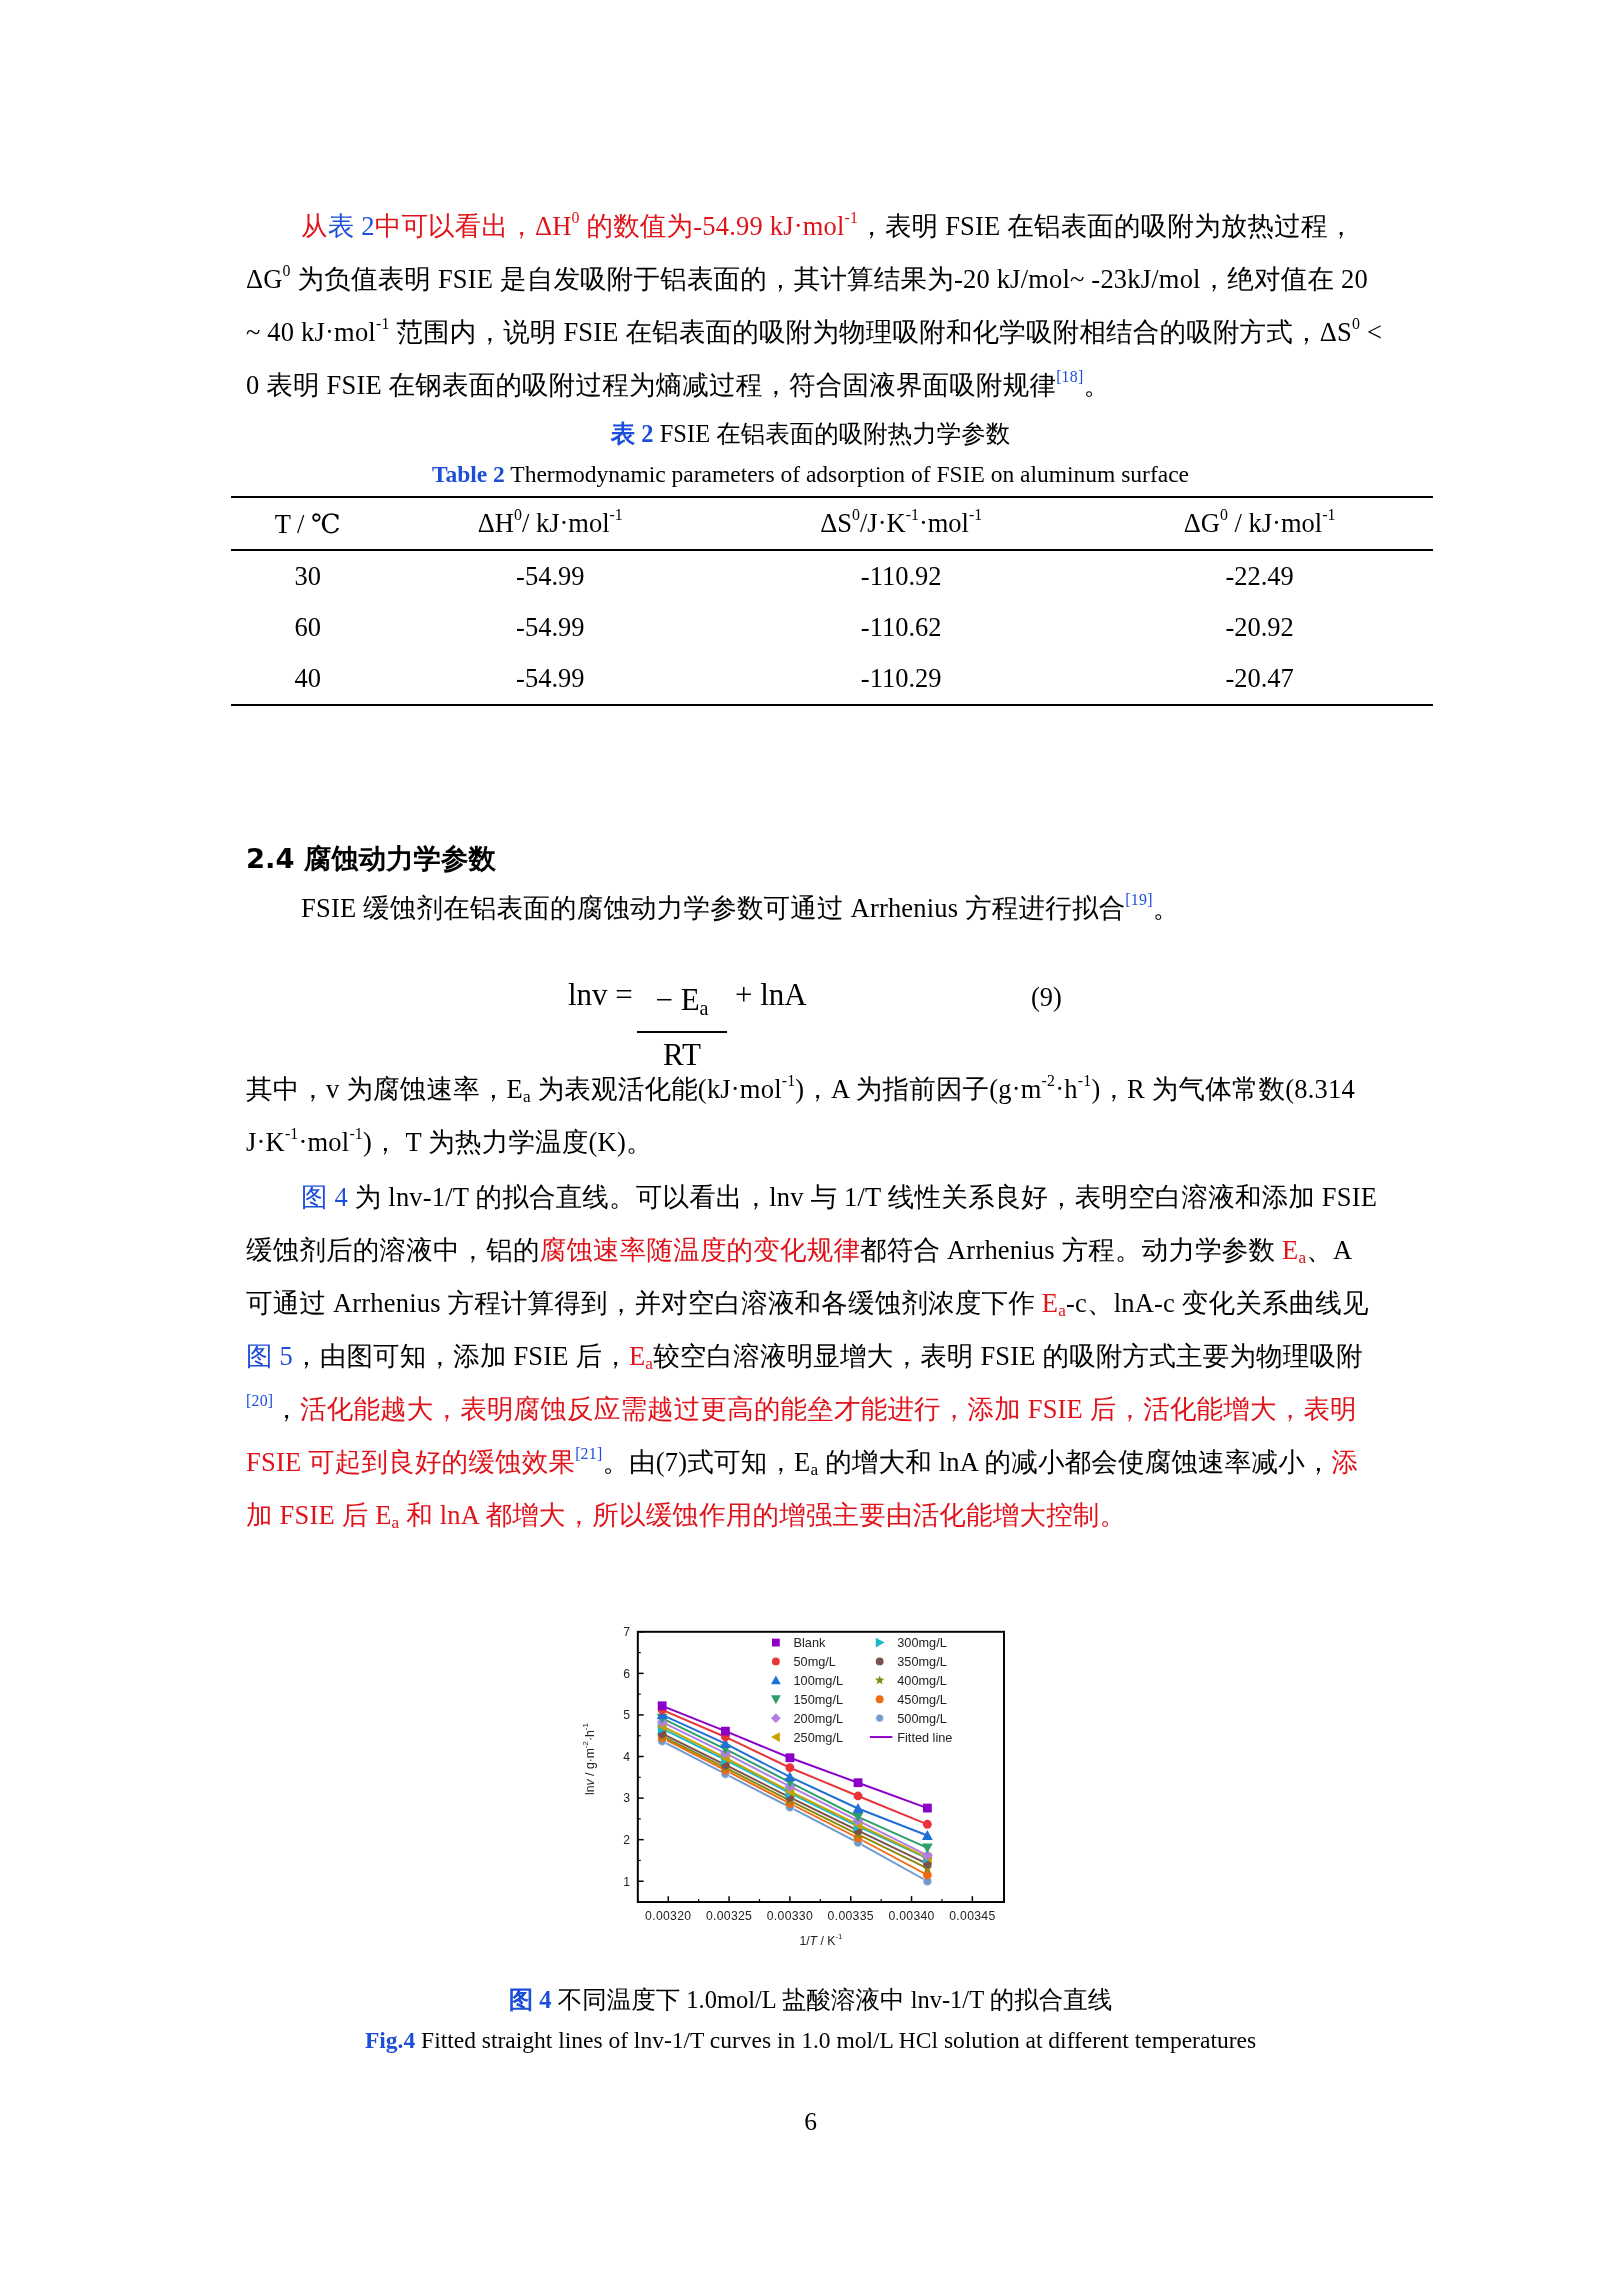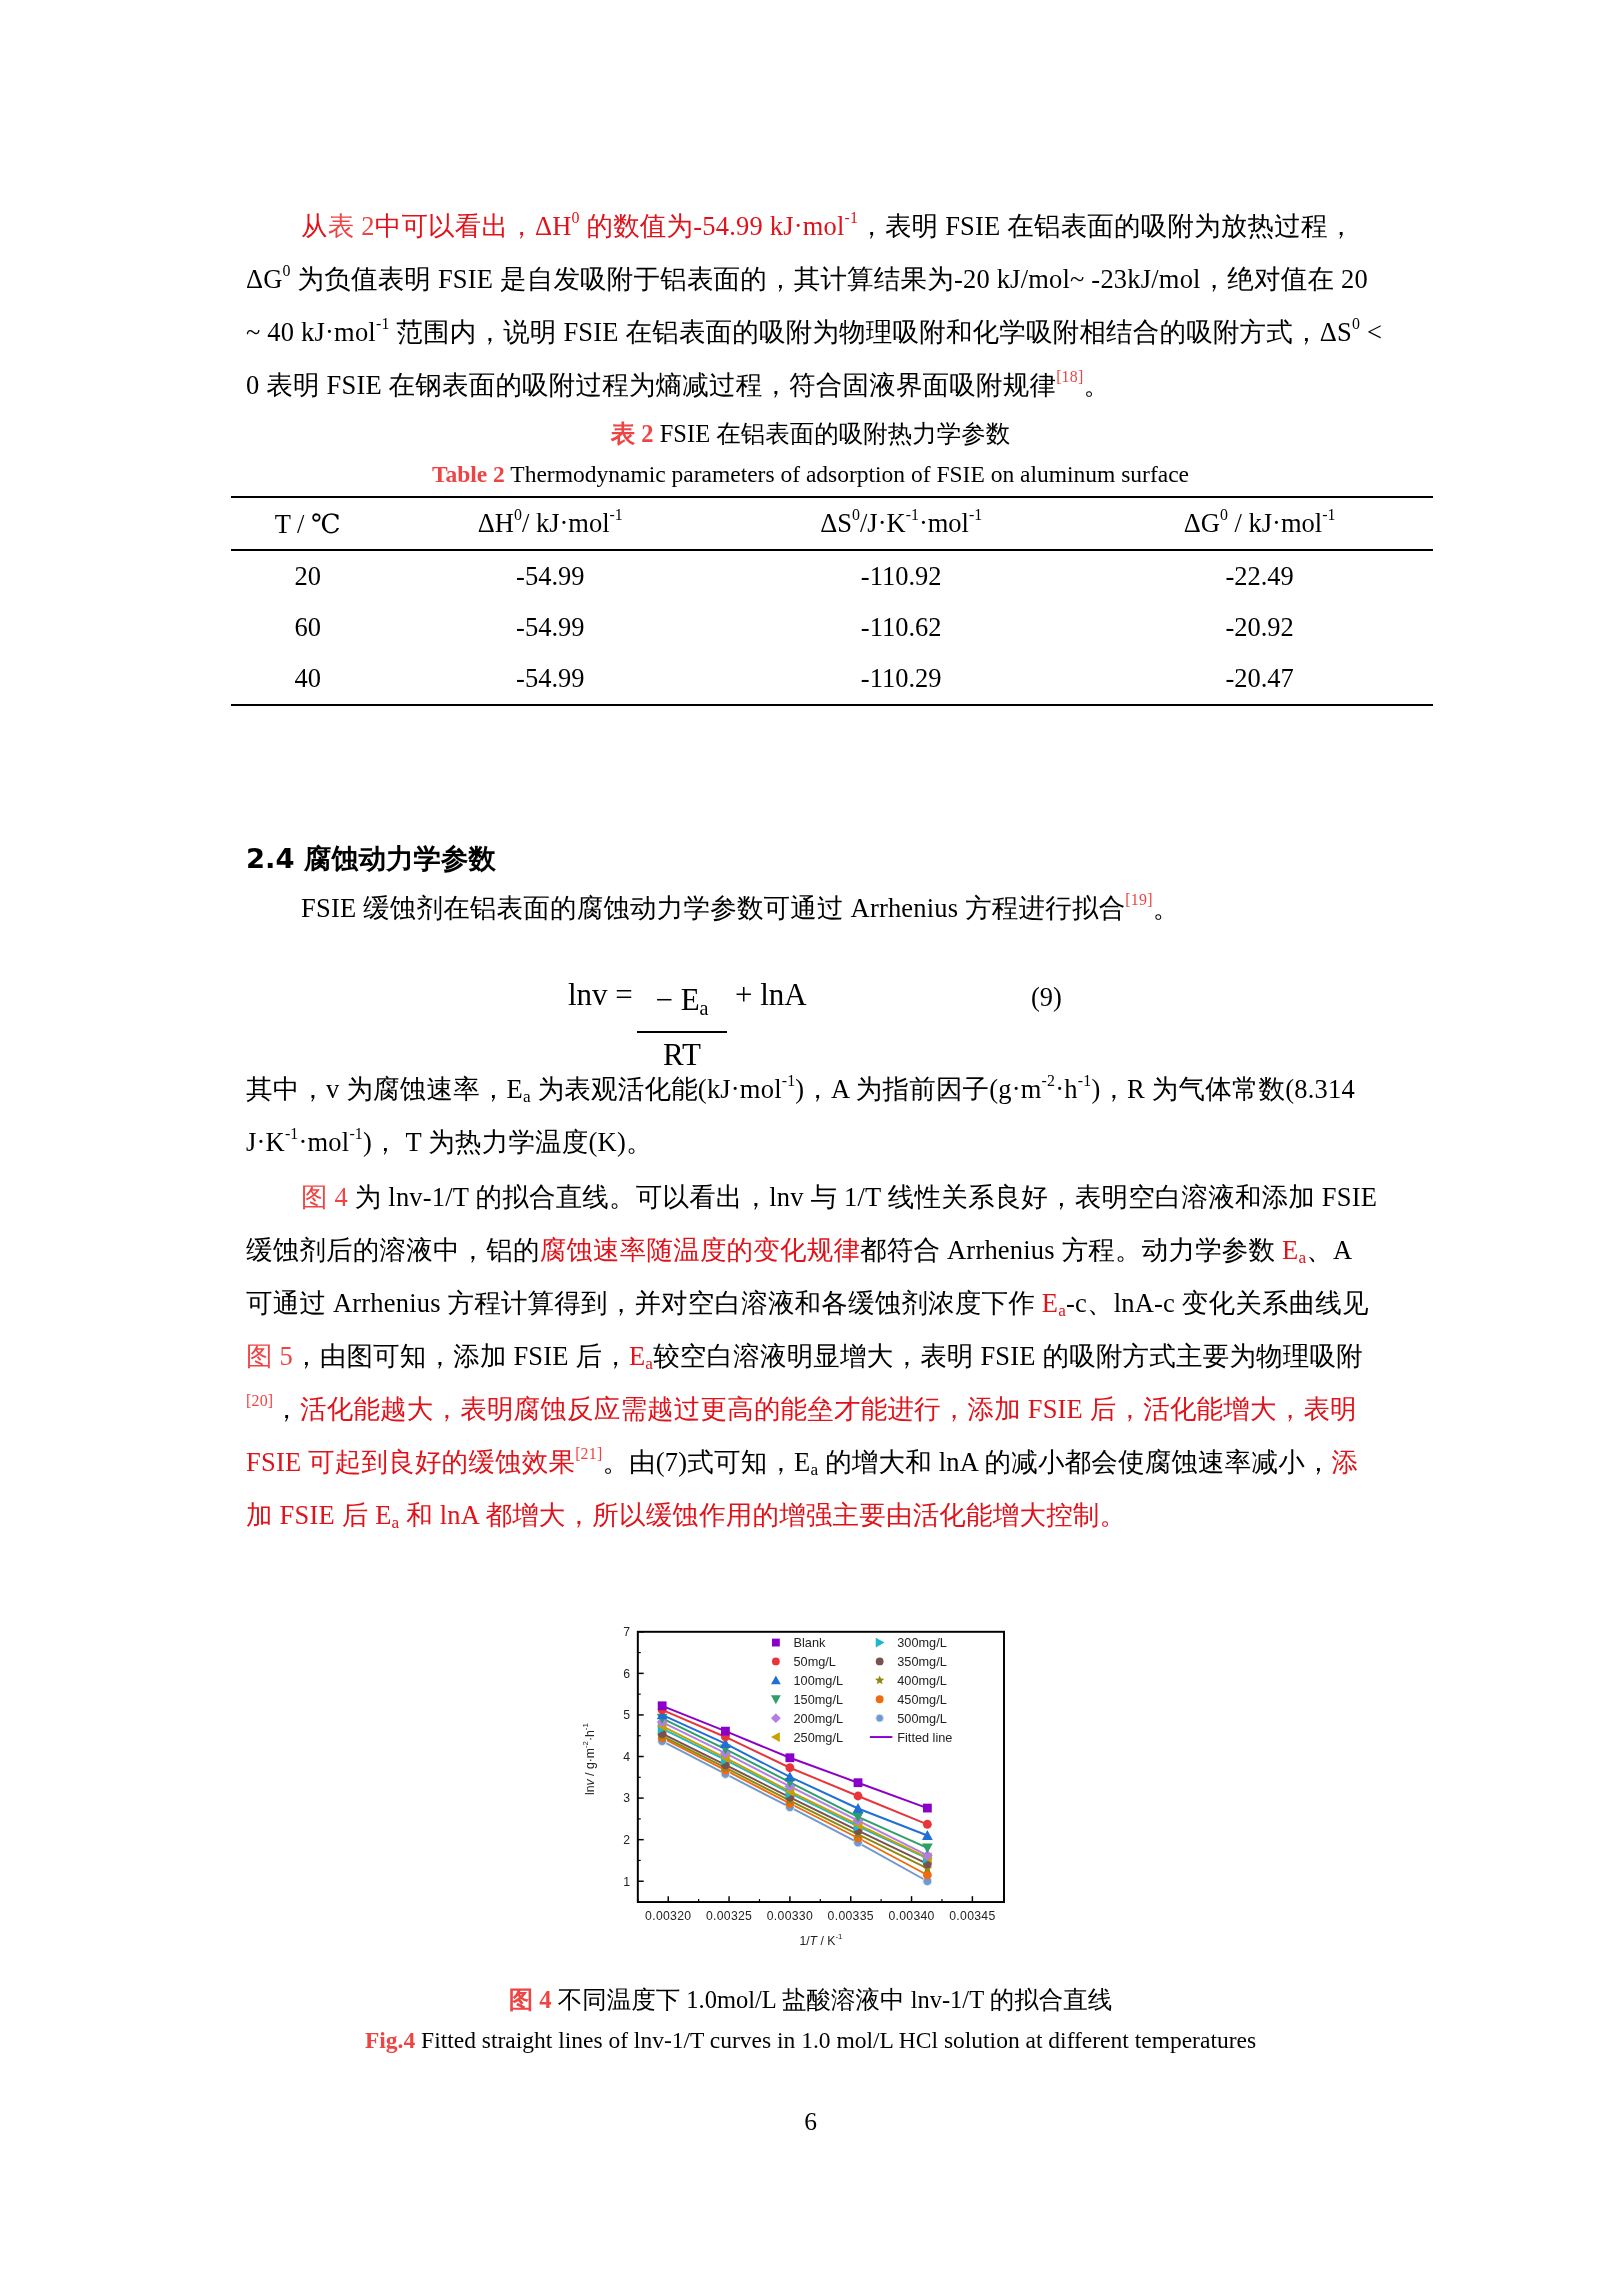--- a/index.html
+++ b/index.html
@@ -1,21 +1,21 @@
 <!DOCTYPE html>
 <html><head>
 <meta charset="utf-8">
 <style>
   html, body { margin:0; padding:0; background:#ffffff; }
   body { width:1621px; height:2293px; position:relative; overflow:hidden;
          font-family:"Liberation Serif","DejaVu Serif",serif; color:#000; }
   .para { position:absolute; left:246px; width:1137px; font-size:26.5px; line-height:53px; letter-spacing:0.2px; }
   .indent { text-indent:55px; }
   .red { color:#e0121a; }
-  .blue { color:#ef4444; }
+  .blue { color:#1d4ed8; }
   .bold { font-weight:bold; }
   sup { font-size:0.6em; vertical-align:0.75em; line-height:0; }
   sub { font-size:0.65em; vertical-align:-0.25em; line-height:0; }
   .it { }
   .cap { position:absolute; left:0; width:1621px; text-align:center; }
   .cap-cn { font-size:24.5px; }
   .cap-en { font-size:23.5px; }
   table.tbl { position:absolute; left:231px; top:496px; width:1202px; border-collapse:collapse; font-size:26.5px; }
   table.tbl th { font-weight:normal; height:49px; border-top:2.9px solid #000; border-bottom:2.9px solid #000; text-align:center; }
   table.tbl td { height:49px; text-align:center; }
@@ -50,21 +50,21 @@
   <thead>
     <tr>
       <th><span class="it">T</span><span> / ℃</span></th>
       <th><span class="it">ΔH</span><sup>0</sup><span>/ kJ·mol</span><sup>-1</sup></th>
       <th><span class="it">ΔS</span><sup>0</sup><span>/J·K</span><sup>-1</sup><span>·mol</span><sup>-1</sup></th>
       <th><span class="it">ΔG</span><sup>0</sup><span> / kJ·mol</span><sup>-1</sup></th>
     </tr>
   </thead>
   <tbody>
     <tr>
-      <td>20</td>
+      <td>30</td>
       <td>-54.99</td>
       <td>-110.92</td>
       <td>-22.49</td>
     </tr>
     <tr>
       <td>60</td>
       <td>-54.99</td>
       <td>-110.62</td>
       <td>-20.92</td>
     </tr>

